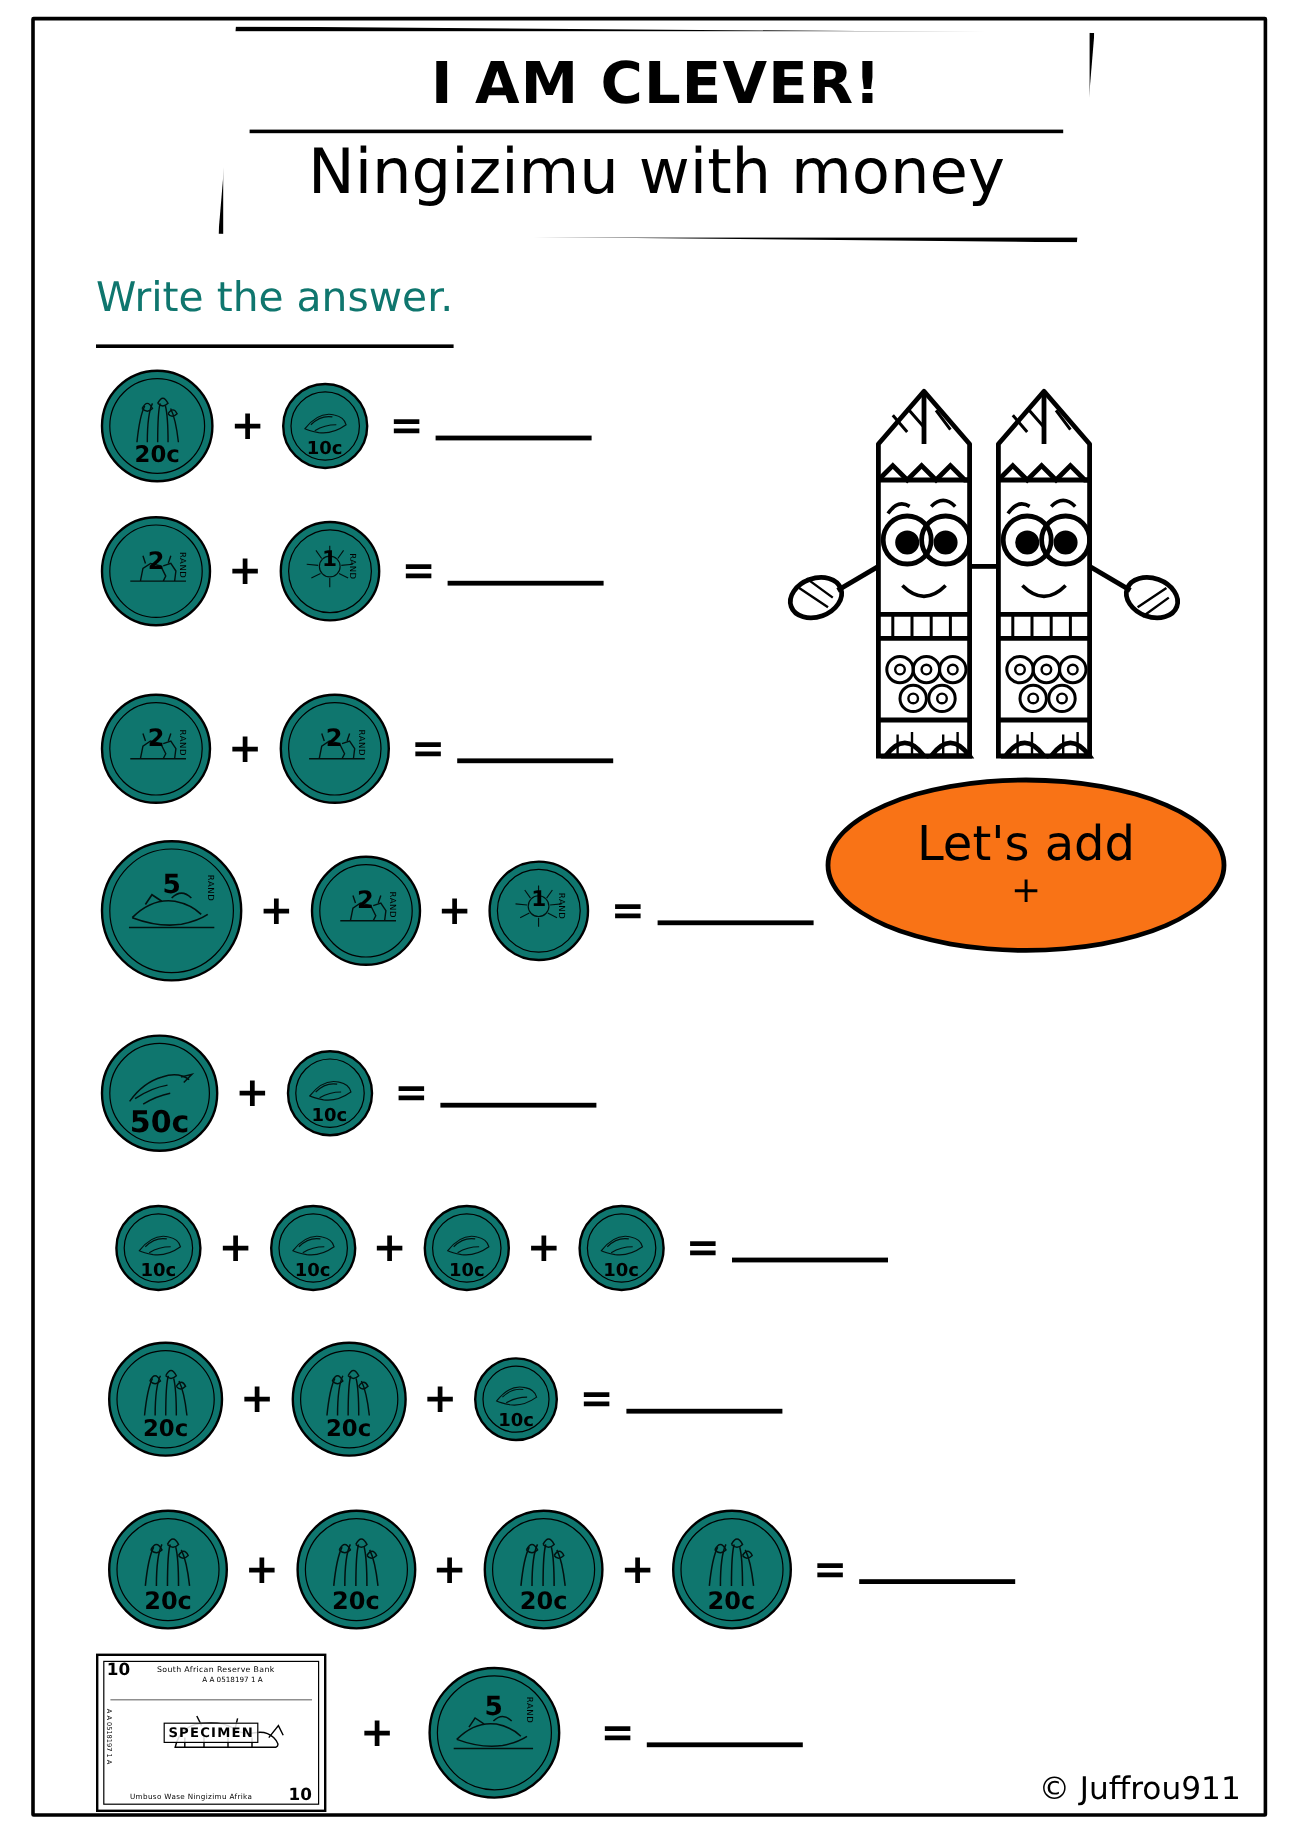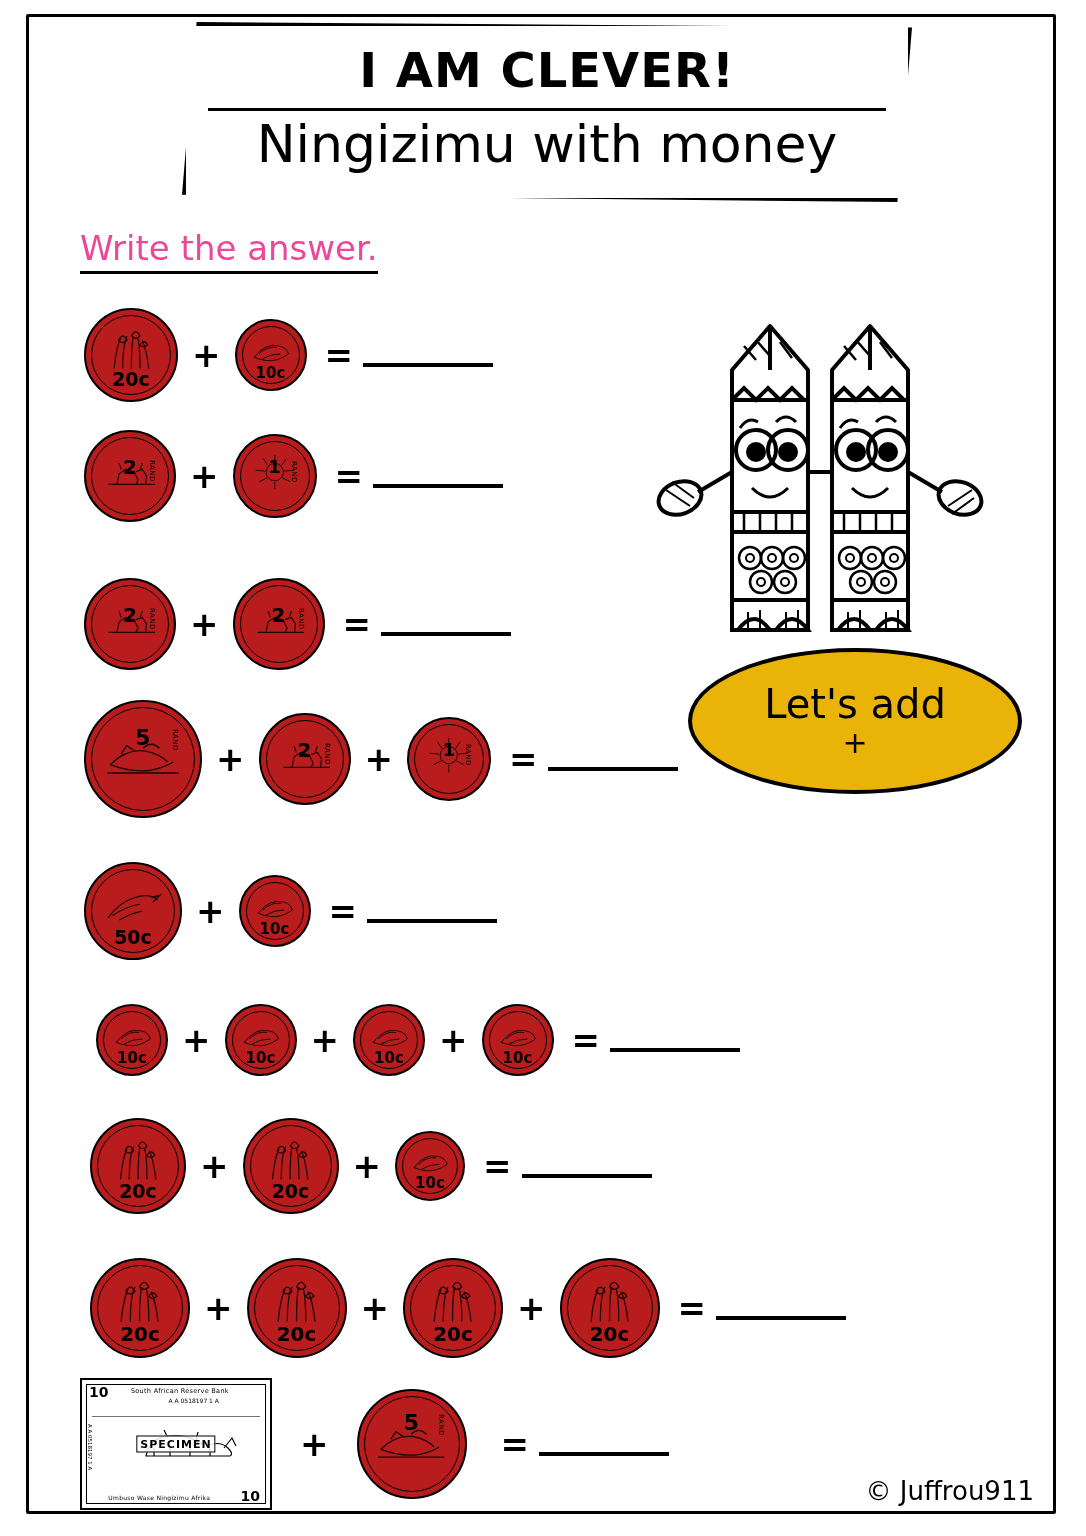--- a/index.html
+++ b/index.html
@@ -72,23 +72,23 @@
     font-family: "DejaVu Sans", sans-serif;
     font-size: 52px;
     color: #000;
   }
 
   
   .instruction {
     position: absolute;
     left: 80px; top: 228px;
     font-size: 34px;
-    color: #ec4899;
+    color: #0f766e;
     border-bottom: 3px solid #000;
-    padding-bottom: 3px;
+    padding-bottom: 19px;
     font-family: "DejaVu Sans", sans-serif;
   }
 
   
   .problem {
     position: absolute;
     display: flex;
     align-items: center;
   }
   .plus {
@@ -109,21 +109,21 @@
     height: 4px;
     background: #000;
     margin-top: 20px;
   }
 
   
   .coin {
     position: relative;
     border: 2.5px solid #000;
     border-radius: 50%;
-    background: #b91c1c;
+    background: #0f766e;
     box-sizing: border-box;
     display: flex;
     align-items: center;
     justify-content: center;
     flex: none;
   }
   .coin .rim {
     position: absolute;
     left: 5px; top: 5px; right: 5px; bottom: 5px;
     border: 1.5px solid #000;
@@ -224,21 +224,21 @@
     position: absolute;
     left: 620px; top: 300px;
     width: 400px; height: 480px;
   }
   .bubble {
     position: absolute;
     left: 688px; top: 648px;
     width: 326px; height: 138px;
     border: 4px solid #000;
     border-radius: 50%;
-    background: #eab308;
+    background: #f97316;
     display: flex;
     flex-direction: column;
     align-items: center;
     justify-content: center;
   }
   .bubble .bubble-text {
     font-size: 40px;
     color: #000;
     font-family: "DejaVu Sans", sans-serif;
     line-height: 1;
@@ -456,21 +456,21 @@
     <div class="answer-line"></div>
   </div>
 
   <div class="problem" style="left:84px; top:862px;">
     <div class="coin" style="width:98px;height:98px;">
       <div class="rim"></div>
       <svg class="motif" viewBox="0 0 60 40" stroke="#000" stroke-width="1.1" fill="none">
         <path d="M8 32 q10 -14 24 -18 q12 -4 20 2 M12 30 q12 -8 24 -10 M18 34 q10 -6 20 -8"></path>
         <path d="M46 14 l8 -2 l-6 6"></path>
       </svg>
-      <div class="value" style="font-size:19px;">50c</div>
+      <div class="value" style="font-size:25px;">50c</div>
     </div>
     <div class="plus">+</div>
     <div class="coin" style="width:72px;height:72px;">
       <div class="rim"></div>
       <svg class="motif" viewBox="0 0 60 40" stroke="#000" stroke-width="1.2" fill="none">
         <path d="M10 28 q14 -18 30 -14 q10 2 12 10 q-14 10 -28 8 q-10 -2 -14 -4 Z"></path>
         <path d="M16 24 q10 -10 22 -8 M20 30 q10 -6 22 -6"></path>
       </svg>
       <div class="value" style="font-size:15px;">10c</div>
     </div>

